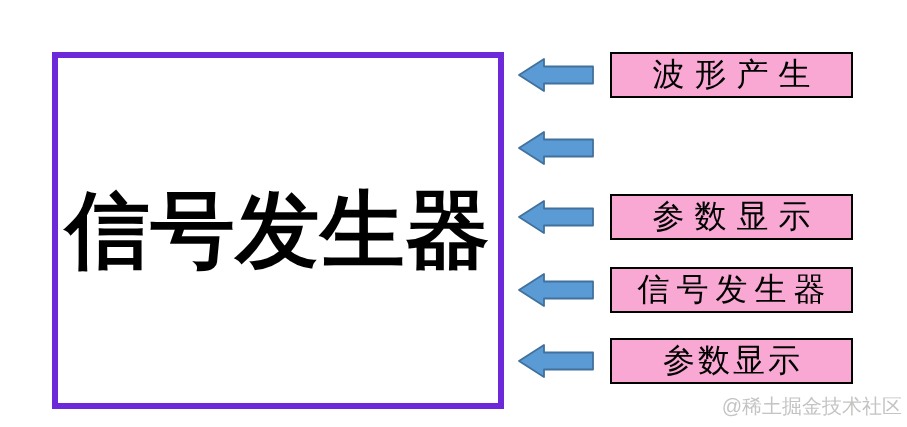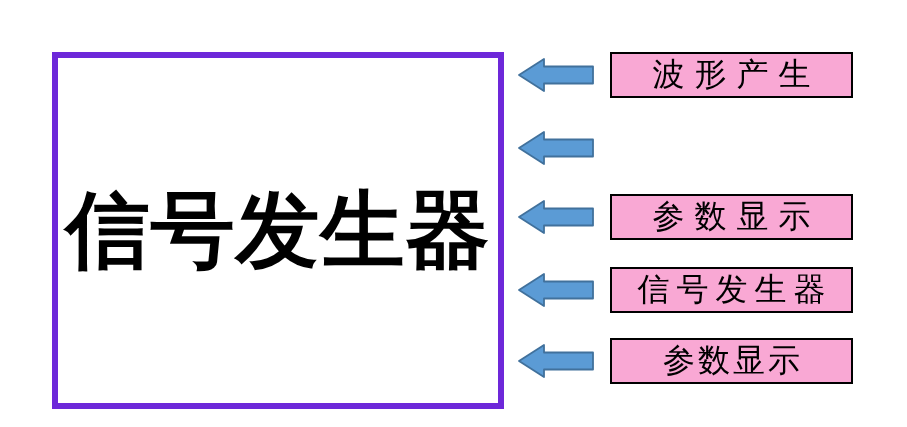--- a/index.html
+++ b/index.html
@@ -124,14 +124,15 @@
 
   <div class="row row-4">
     <svg class="arrow" viewBox="0 0 76 34" xmlns="http://www.w3.org/2000/svg">
       <polygon points="1,17 26,1 26,8.5 75,8.5 75,25.5 26,25.5 26,33" fill="#5B9BD5" stroke="#41719C" stroke-width="1.8" stroke-linejoin="round"></polygon>
     </svg>
     <div class="label-box">
       <span class="label-text sp-tight">参数显示</span>
     </div>
   </div>
 
+  <div class="watermark">@稀土掘金技术社区</div>
 
 </div>
 
 </body></html>

